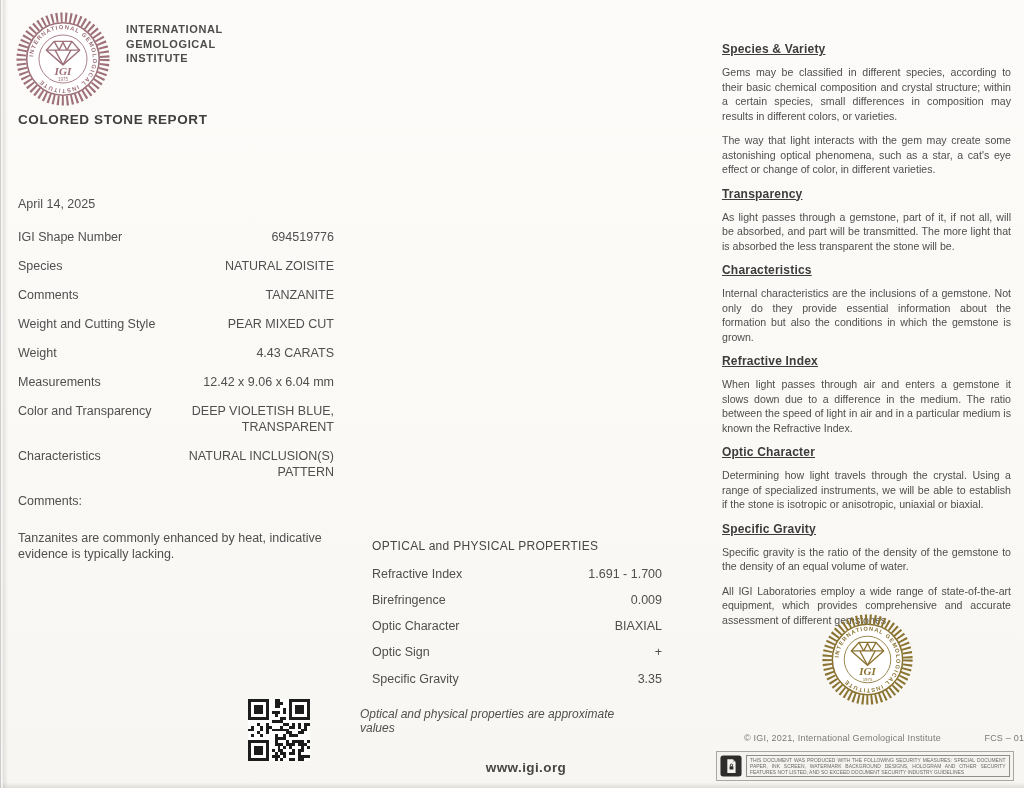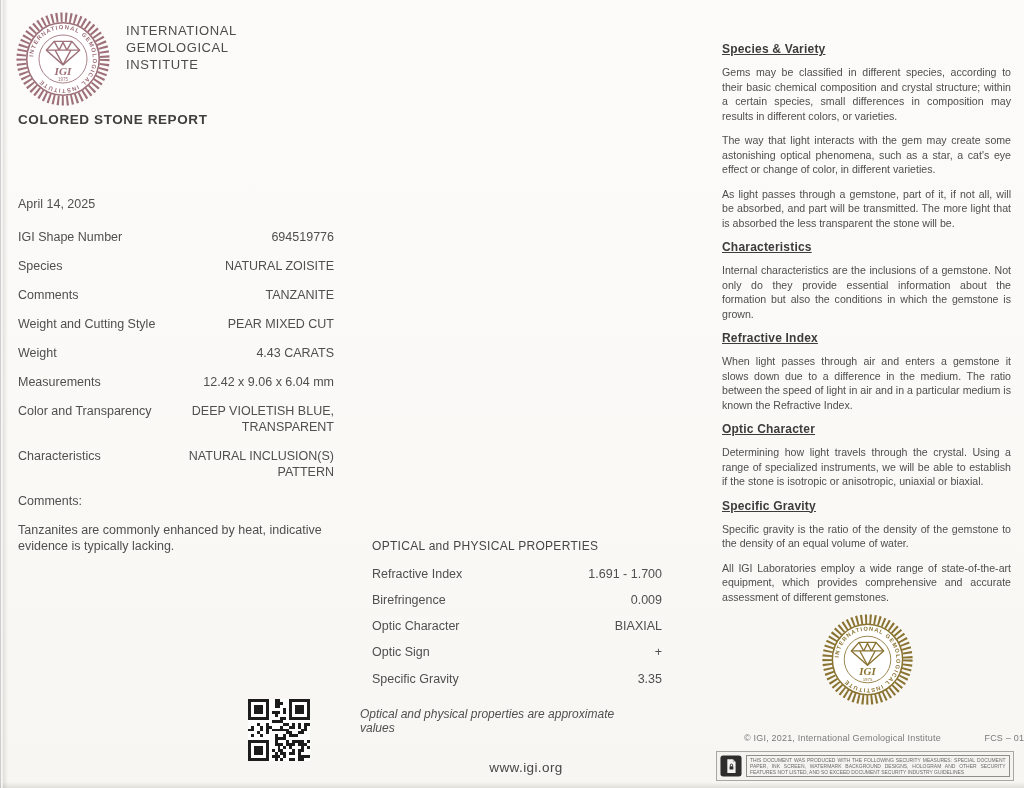--- a/index.html
+++ b/index.html
@@ -15,42 +15,42 @@
     background:linear-gradient(0deg,rgba(120,115,105,.18),rgba(120,115,105,0));}
   
   .fold{position:absolute;top:0;width:3px;height:100%;}
   .fold-1{left:349;background:linear-gradient(90deg,rgba(0,0,0,.10),rgba(255,255,255,.8) 60%,rgba(0,0,0,0));}
   .fold-2{left:701;background:linear-gradient(90deg,rgba(0,0,0,.08),rgba(255,255,255,.8) 60%,rgba(0,0,0,0));}
 
   
   .brand{position:absolute;left:14px;top:10px;display:flex;align-items:flex-start;}
   .seal-slot{display:block;}
   .seal-top{width:98px;height:98px;}
-  .institute-name{margin:12px 0 0 14px;font-size:13px;font-weight:normal;
+  .institute-name{margin:12px 0 0 14px;font-size:11px;font-weight:bold;
     letter-spacing:.6px;line-height:1.32;color:#4c4c4c;}
   .report-type{position:absolute;left:18px;top:112px;font-size:13.5px;font-weight:bold;
     letter-spacing:.6px;color:#3f3f3f;}
 
   .report-body{position:absolute;left:18px;top:196px;width:316px;font-size:12.5px;color:#4f4f4f;}
   .report-date{margin-bottom:17px;line-height:1.28;}
   .field-row{display:flex;justify-content:space-between;align-items:flex-start;margin-bottom:13px;line-height:1.28;}
   .f-label{white-space:nowrap;}
   .f-value{text-align:right;white-space:pre-line;}
   .comments{margin-top:10px;line-height:1.32;}
-  .comments .c-label{margin-bottom:12px;}
+  .comments .c-label{margin-bottom:20px;}
 
   .qr{position:absolute;left:248px;top:699px;width:62px;height:62px;}
 
   
   .props{position:absolute;left:372px;top:539px;width:290px;font-size:12.5px;color:#4f4f4f;}
   .props-title{font-size:12px;letter-spacing:.3px;margin-bottom:14px;color:#474747;}
   .prop-row{display:flex;justify-content:space-between;margin-bottom:10.5px;line-height:1.25;}
   .props-note{position:absolute;left:360px;top:707px;width:290px;font-size:12px;font-style:italic;color:#4f4f4f;}
   .website{position:absolute;left:350px;top:760px;width:352px;text-align:center;
-    font-size:13.5px;font-weight:normal;letter-spacing:.4px;color:#474747;}
+    font-size:13.5px;font-weight:bold;letter-spacing:.4px;color:#474747;}
 
   
   .info-col{position:absolute;left:722px;top:42px;width:289px;}
   .info-section h3{margin:0 0 9px 0;font-size:12px;font-weight:bold;color:#3c3c3c;letter-spacing:.2px;text-decoration:underline;}
   .info-section p{margin:0 0 10px 0;font-size:10.6px;line-height:1.37;text-align:justify;color:#4e4e4e;}
   .info-section{margin-bottom:8px;}
 
   .seal-gold{position:absolute;left:820px;top:612px;width:95px;height:95px;}
 
   .copyright-row{position:absolute;left:722px;top:733px;width:288px;display:flex;
@@ -290,20 +290,21 @@
   <div class="props-note">Optical and physical properties are approximate values</div>
   <div class="website">www.igi.org</div>
 
   <div class="info-col">
     <div class="info-section">
       <h3>Species &amp; Variety</h3>
       <p>Gems may be classified in different species, according to their basic chemical composition and crystal structure; within a certain species, small differences in composition may results in different colors, or varieties.</p>
       <p>The way that light interacts with the gem may create some astonishing optical phenomena, such as a star, a cat's eye effect or change of color, in different varieties.</p>
     </div>
     <div class="info-section">
+      <h3>Transparency</h3>
       <p>As light passes through a gemstone, part of it, if not all, will be absorbed, and part will be transmitted. The more light that is absorbed the less transparent the stone will be.</p>
     </div>
     <div class="info-section">
       <h3>Characteristics</h3>
       <p>Internal characteristics are the inclusions of a gemstone. Not only do they provide essential information about the formation but also the conditions in which the gemstone is grown.</p>
     </div>
     <div class="info-section">
       <h3>Refractive Index</h3>
       <p>When light passes through air and enters a gemstone it slows down due to a difference in the medium. The ratio between the speed of light in air and in a particular medium is known the Refractive Index.</p>
     </div>

